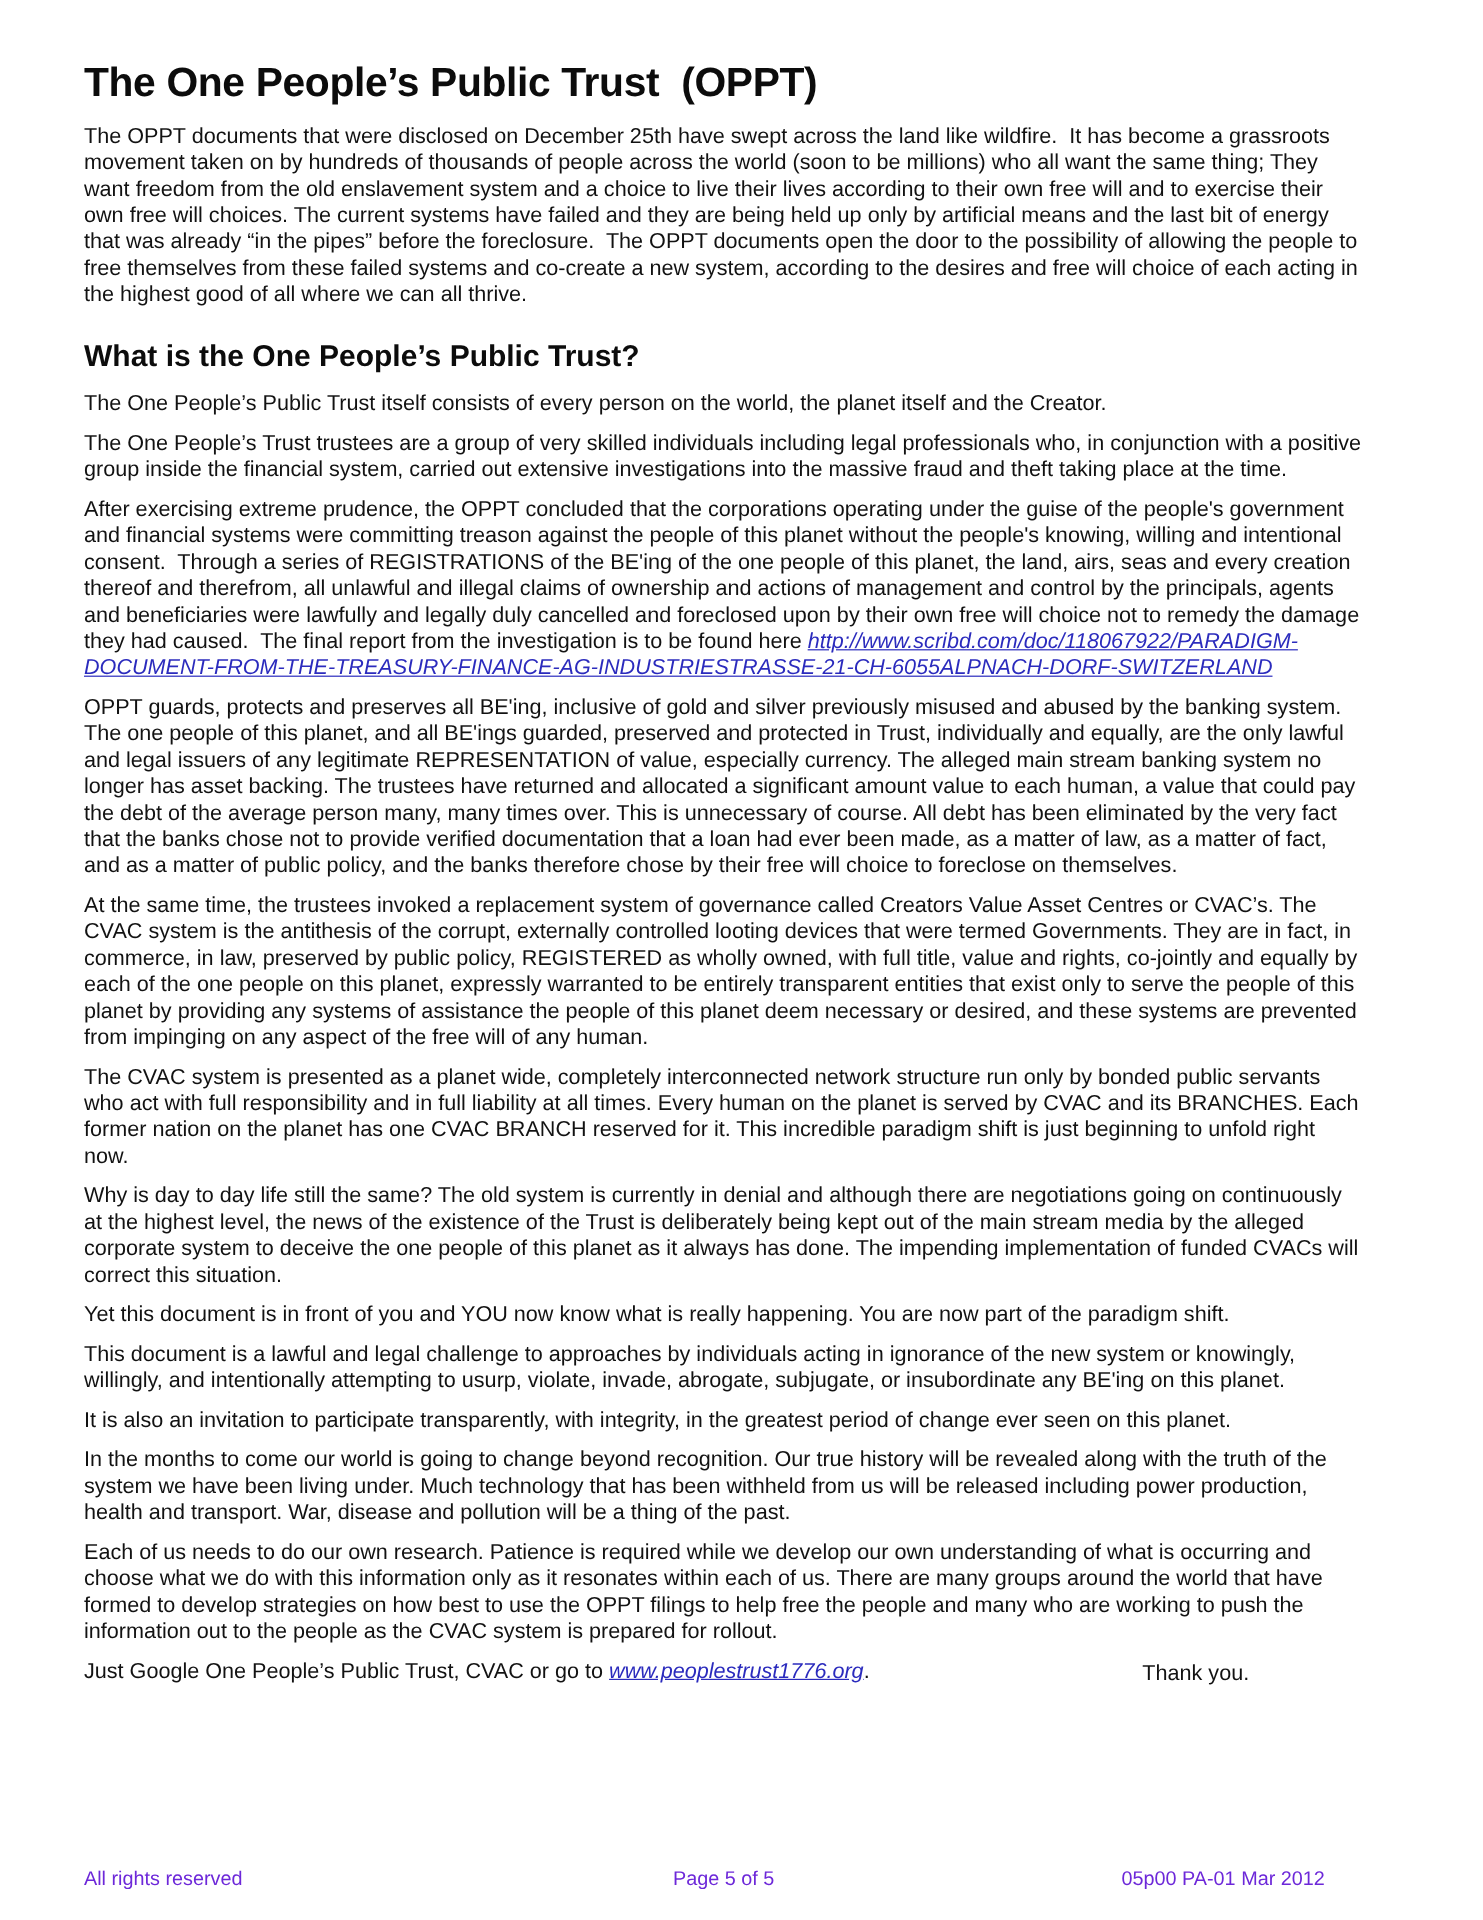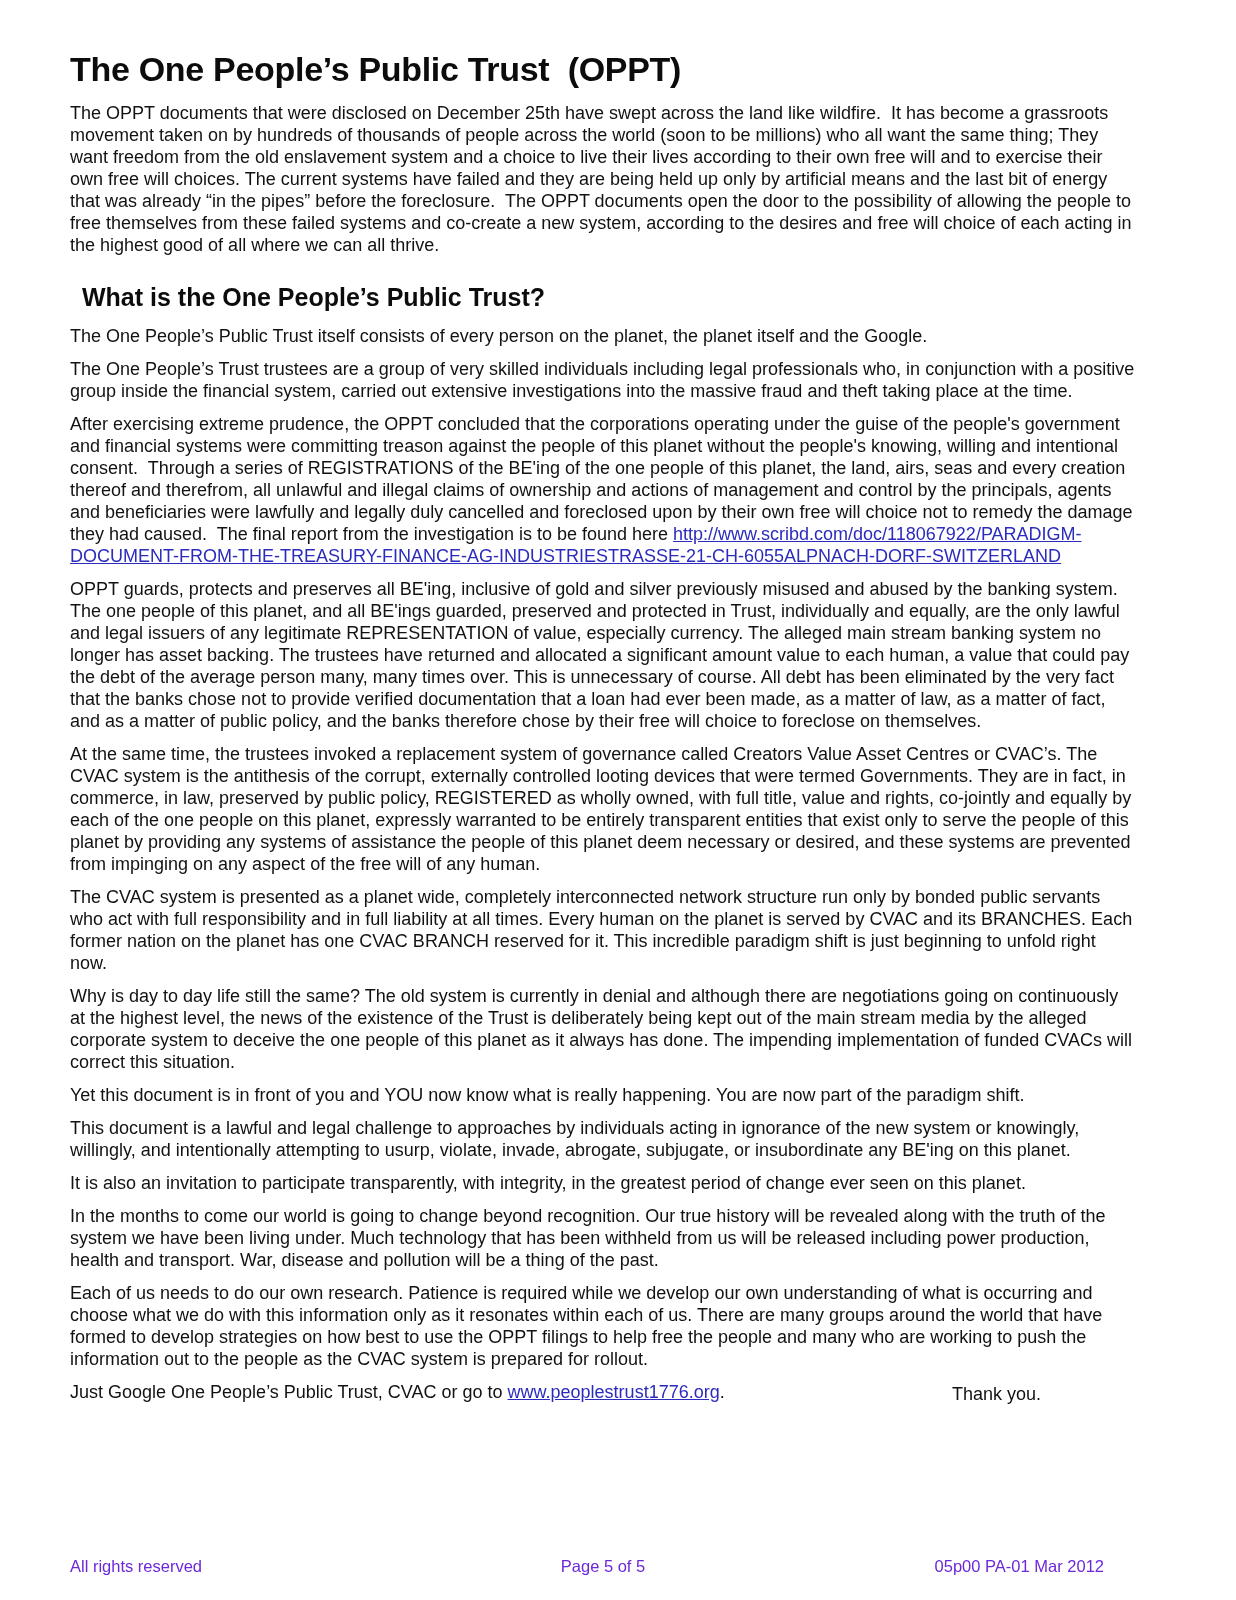--- a/index.html
+++ b/index.html
@@ -27,36 +27,37 @@
     font-size: 34px;
     font-weight: bold;
     margin: 0 0 13px 0;
     color: #0c0c0c;
     white-space: pre-wrap;
     letter-spacing: -0.3px;
   }
   h2.doc-heading {
     font-size: 25px;
     font-weight: bold;
-    margin: 16px 0 13px 12px;
+    margin: 16px 0 13px 0;
     color: #0c0c0c;
     white-space: pre-wrap;
   }
   p.para {
     font-size: 18px;
     line-height: 22px;
     margin: 0 0 11px 0;
     white-space: pre-wrap;
   }
   a.doc-link {
     color: #2b2bbd;
     text-decoration: underline;
     cursor: pointer;
     word-break: normal;
     overflow-wrap: break-word;
+    font-style: italic;
   }
   p.closing-line {
     position: relative;
   }
   .thanks {
     position: absolute;
     top: 2px;
     right: 95px;
     white-space: nowrap;
   }
@@ -77,21 +78,21 @@
 <body>
 
 <div class="page">
 
   <h1 class="doc-title">The One People’s Public Trust  (OPPT)</h1>
 
   <p class="para">The OPPT documents that were disclosed on December 25th have swept across the land like wildfire.  It has become a grassroots movement taken on by hundreds of thousands of people across the world (soon to be millions) who all want the same thing; They want freedom from the old enslavement system and a choice to live their lives according to their own free will and to exercise their own free will choices. The current systems have failed and they are being held up only by artificial means and the last bit of energy that was already “in the pipes” before the foreclosure.  The OPPT documents open the door to the possibility of allowing the people to free themselves from these failed systems and co-create a new system, according to the desires and free will choice of each acting in the highest good of all where we can all thrive.</p>
 
   <h2 class="doc-heading">What is the One People’s Public Trust?</h2>
 
-  <p class="para">The One People’s Public Trust itself consists of every person on the planet, the planet itself and the Google.</p>
+  <p class="para">The One People’s Public Trust itself consists of every person on the world, the planet itself and the Creator.</p>
 
   <p class="para">The One People’s Trust trustees are a group of very skilled individuals including legal professionals who, in conjunction with a positive group inside the financial system, carried out extensive investigations into the massive fraud and theft taking place at the time.</p>
 
   <p class="para"><span>After exercising extreme prudence, the OPPT concluded that the corporations operating under the guise of the people's government and financial systems were committing treason against the people of this planet without the people's knowing, willing and intentional consent.  Through a series of REGISTRATIONS of the BE'ing of the one people of this planet, the land, airs, seas and every creation thereof and therefrom, all unlawful and illegal claims of ownership and actions of management and control by the principals, agents and beneficiaries were lawfully and legally duly cancelled and foreclosed upon by their own free will choice not to remedy the damage they had caused.  The final report from the investigation is to be found here </span><a class="doc-link">http://www.scribd.com/doc/118067922/PARADIGM-DOCUMENT-FROM-THE-TREASURY-FINANCE-AG-INDUSTRIESTRASSE-21-CH-6055ALPNACH-DORF-SWITZERLAND</a></p>
 
   <p class="para">OPPT guards, protects and preserves all BE'ing, inclusive of gold and silver previously misused and abused by the banking system. The one people of this planet, and all BE'ings guarded, preserved and protected in Trust, individually and equally, are the only lawful and legal issuers of any legitimate REPRESENTATION of value, especially currency. The alleged main stream banking system no longer has asset backing. The trustees have returned and allocated a significant amount value to each human, a value that could pay the debt of the average person many, many times over. This is unnecessary of course. All debt has been eliminated by the very fact that the banks chose not to provide verified documentation that a loan had ever been made, as a matter of law, as a matter of fact, and as a matter of public policy, and the banks therefore chose by their free will choice to foreclose on themselves.</p>
 
 
   <p class="para">At the same time, the trustees invoked a replacement system of governance called Creators Value Asset Centres or CVAC’s. The CVAC system is the antithesis of the corrupt, externally controlled looting devices that were termed Governments. They are in fact, in commerce, in law, preserved by public policy, REGISTERED as wholly owned, with full title, value and rights, co-jointly and equally by each of the one people on this planet, expressly warranted to be entirely transparent entities that exist only to serve the people of this planet by providing any systems of assistance the people of this planet deem necessary or desired, and these systems are prevented from impinging on any aspect of the free will of any human.</p>
 

